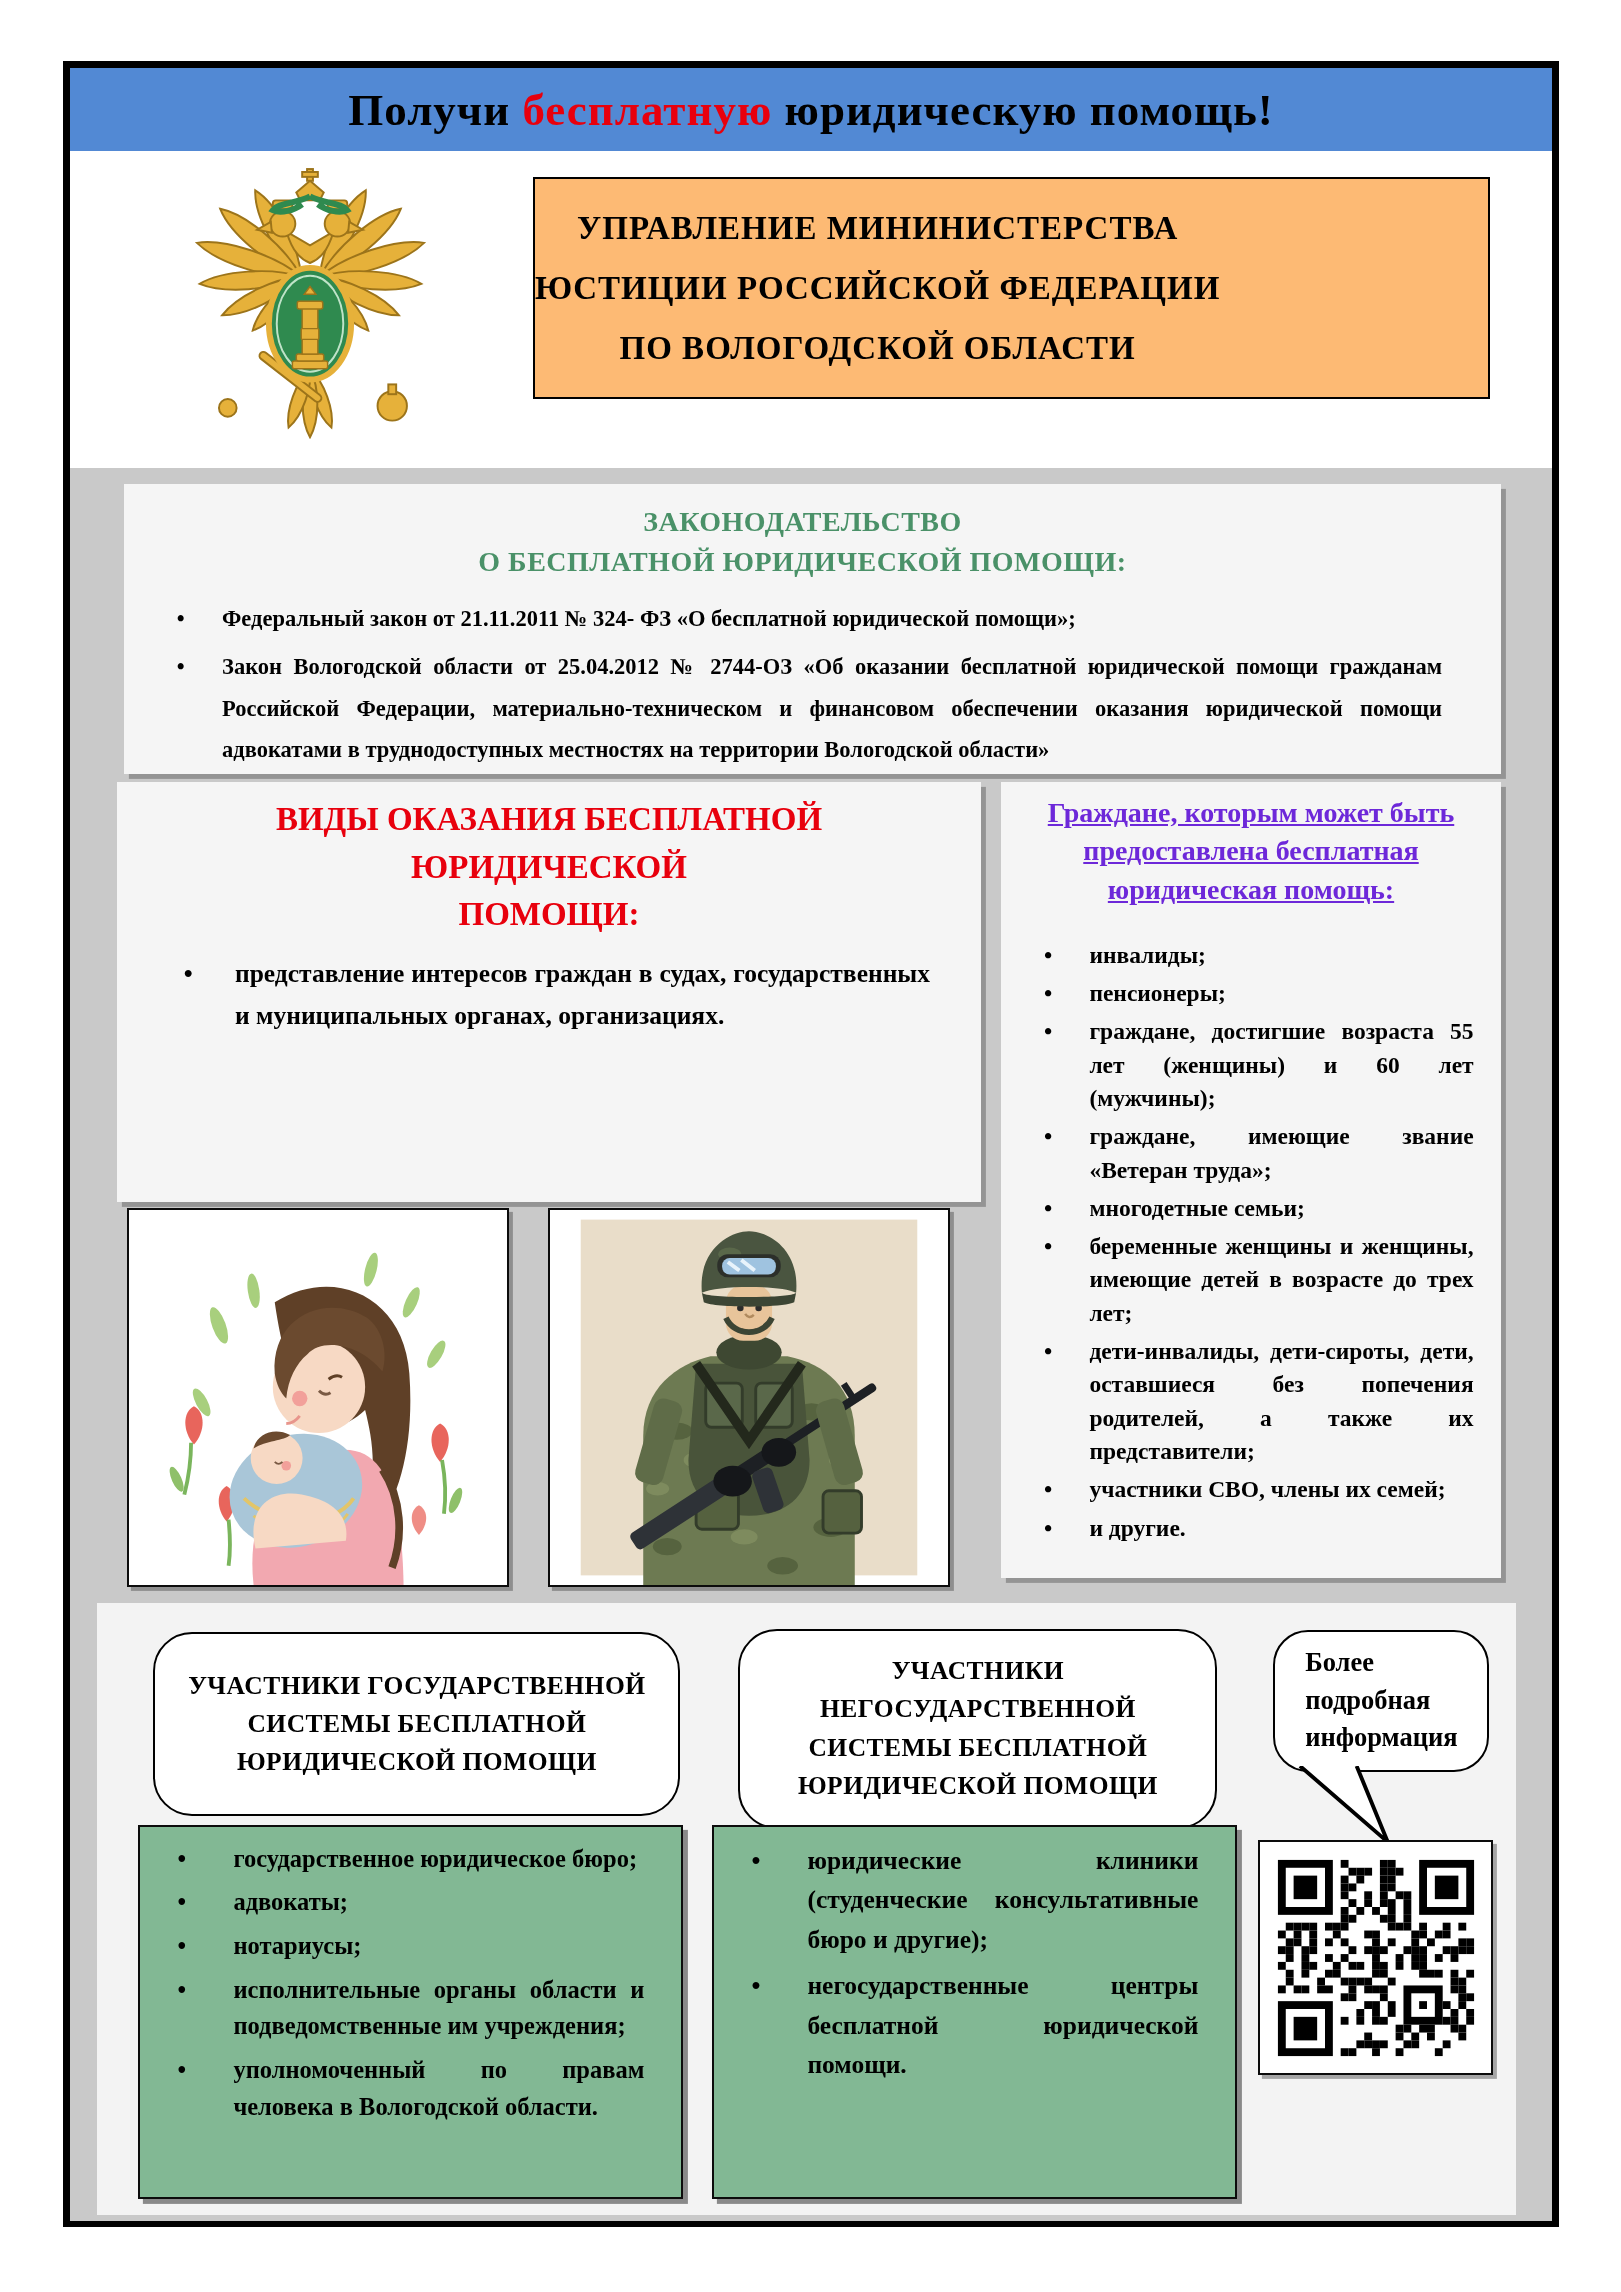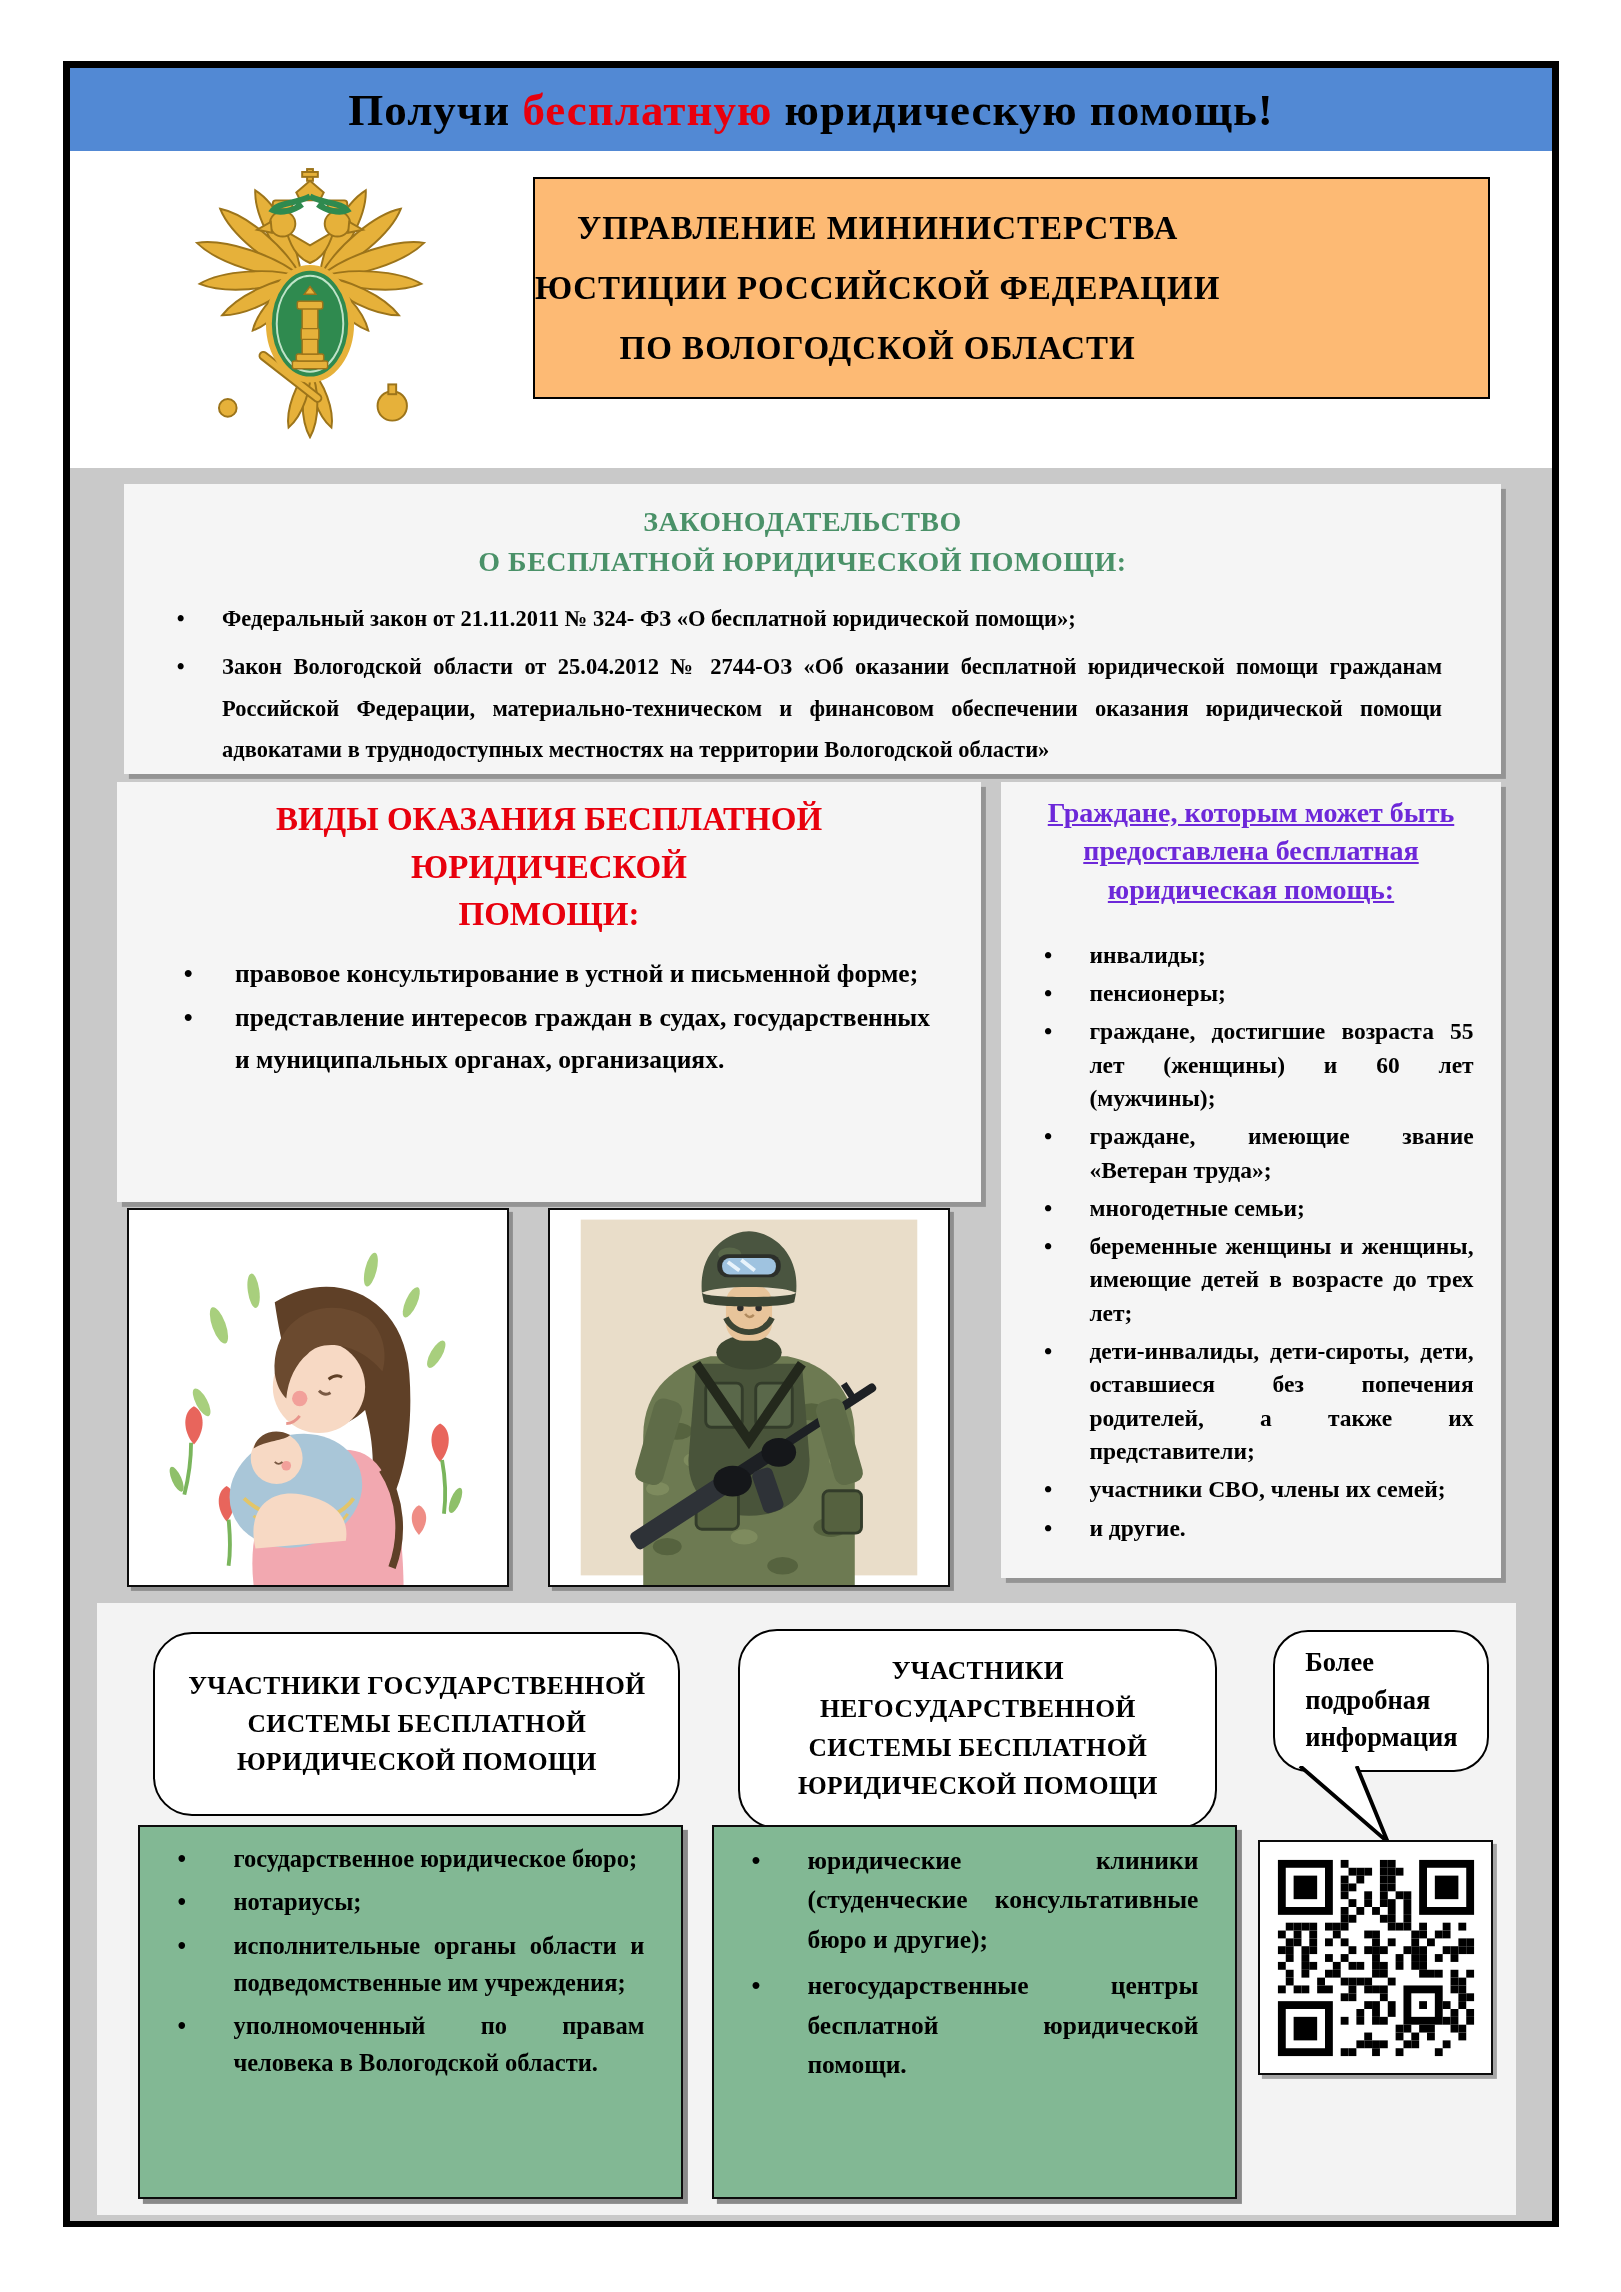--- a/index.html
+++ b/index.html
@@ -220,21 +220,20 @@
     <ul class="blist">
         <li>Федеральный закон от 21.11.2011 № 324- ФЗ «О  бесплатной юридической помощи»;</li>
         <li>Закон Вологодской области от 25.04.2012 № 2744-ОЗ  «Об оказании бесплатной юридической помощи гражданам Российской Федерации, материально-техническом и финансовом обеспечении оказания юридической помощи адвокатами в труднодоступных местностях на территории Вологодской области»</li>
       </ul>
   </div>
 
   <div class="whitebox types-box">
     <div class="types-heading">ВИДЫ ОКАЗАНИЯ БЕСПЛАТНОЙ ЮРИДИЧЕСКОЙ
 ПОМОЩИ:</div>
     <ul class="blist">
-        <li>правовое консультирование в устной и письменной форме;</li>
         <li>представление интересов граждан в судах, государственных и муниципальных органах, организациях.</li>
       </ul>
   </div>
 
   <div class="whitebox citizens-box">
     <div class="citizens-heading">Граждане, которым может быть
 предоставлена бесплатная
 юридическая помощь:</div>
     <ul class="blist">
         <li>инвалиды;</li>
@@ -373,20 +372,21 @@
   <div class="panel">
 
     <div class="round-head head-state">
       <div>УЧАСТНИКИ ГОСУДАРСТВЕННОЙ
 СИСТЕМЫ БЕСПЛАТНОЙ
 ЮРИДИЧЕСКОЙ ПОМОЩИ</div>
     </div>
     <div class="greenbox green-state">
       <ul class="blist">
           <li>государственное юридическое бюро;</li>
+          <li>адвокаты;</li>
           <li>нотариусы;</li>
           <li>исполнительные органы области и подведомственные им учреждения;</li>
           <li>уполномоченный по правам человека в Вологодской области.</li>
         </ul>
     </div>
 
     <div class="round-head head-nonstate">
       <div>УЧАСТНИКИ
 НЕГОСУДАРСТВЕННОЙ
 СИСТЕМЫ БЕСПЛАТНОЙ

